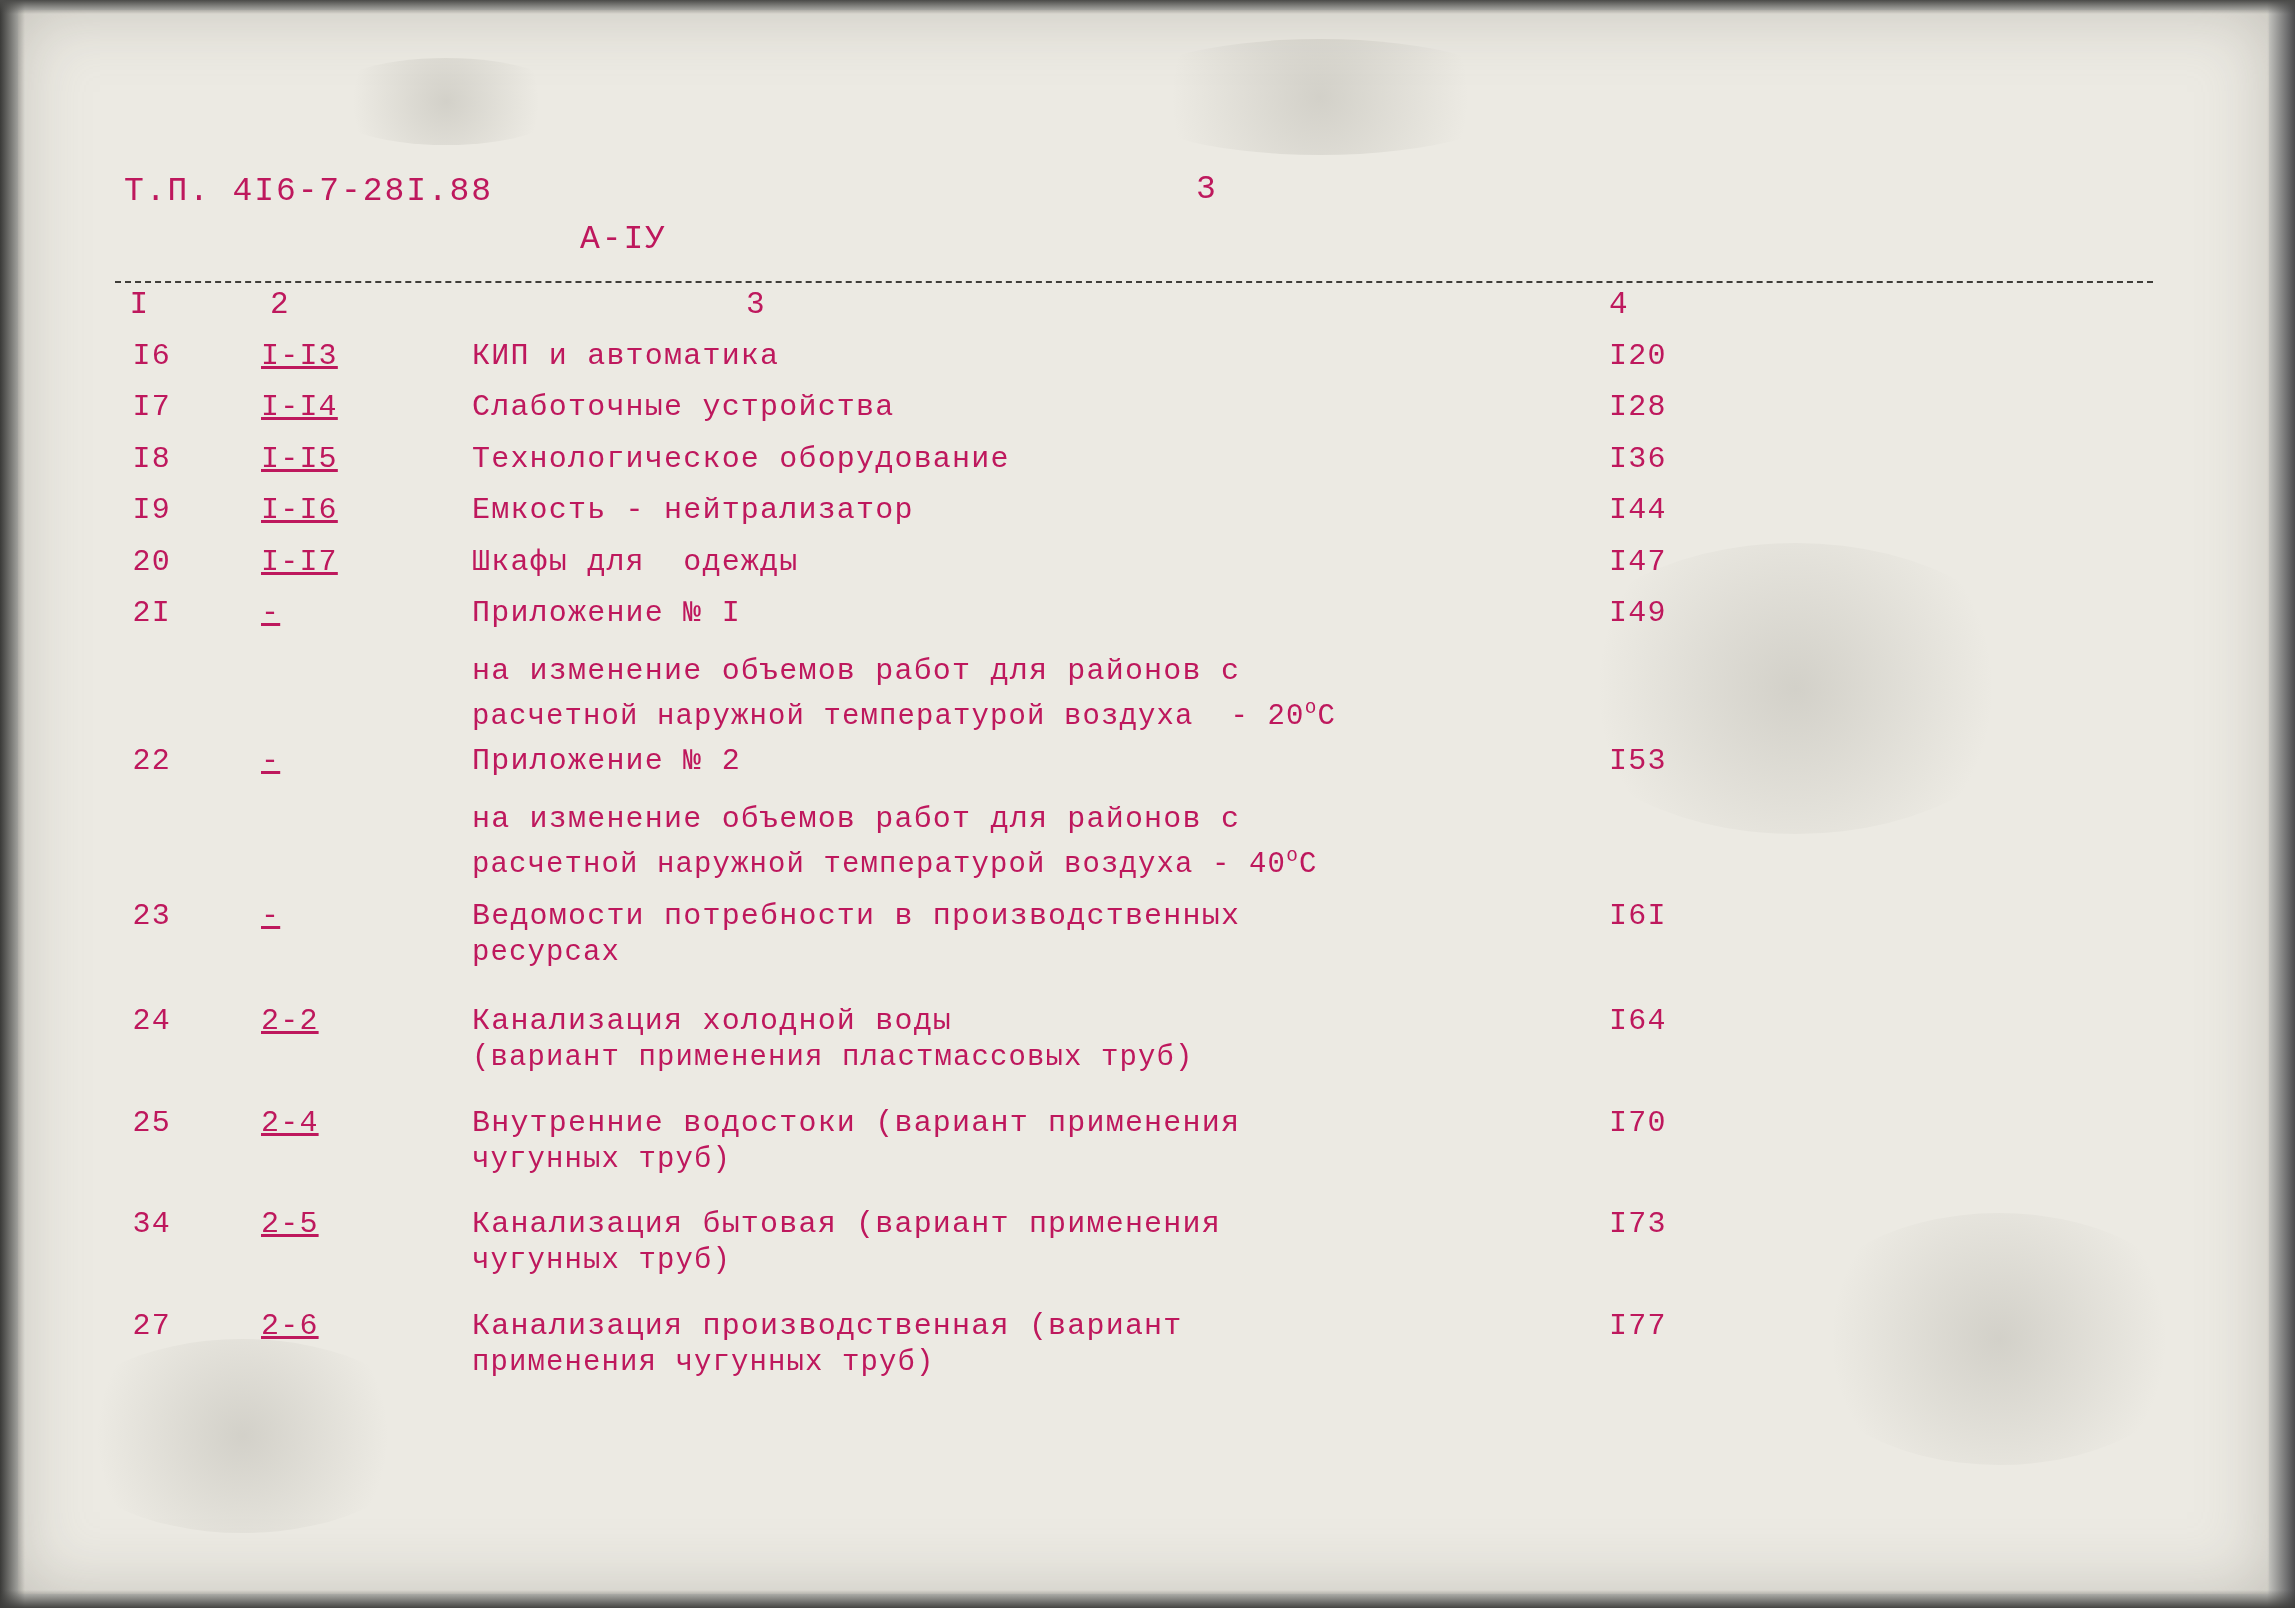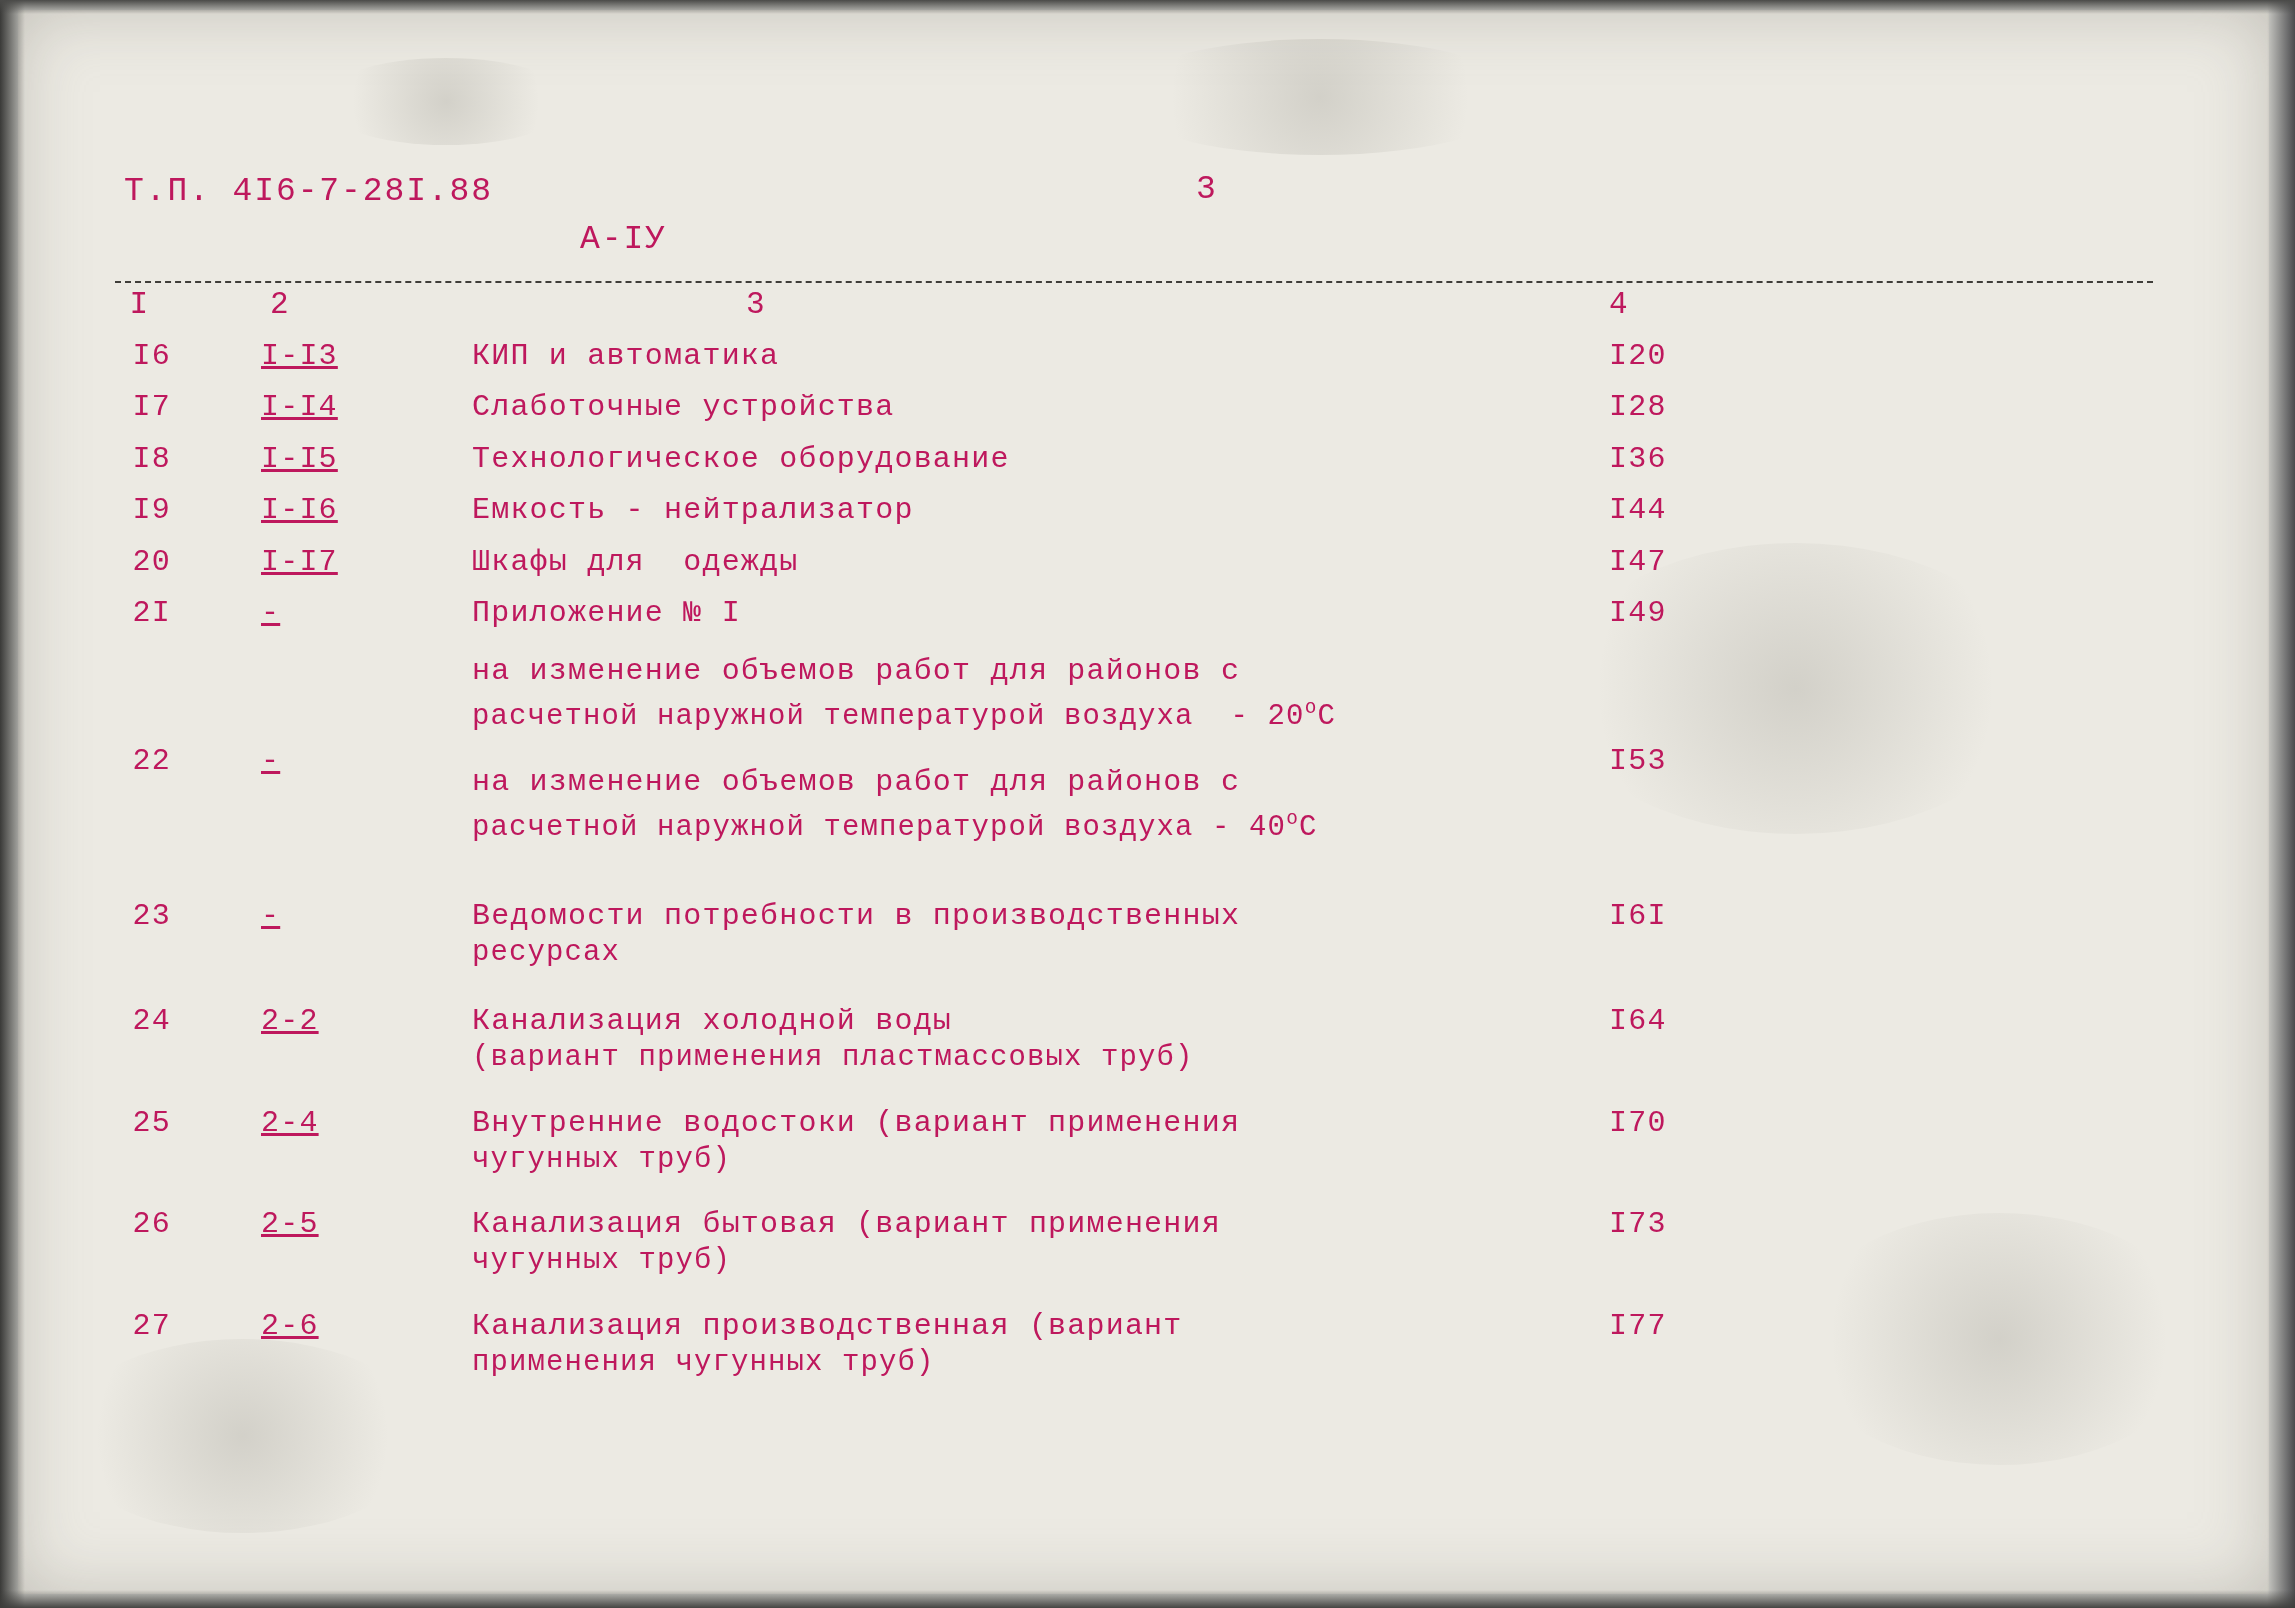--- a/index.html
+++ b/index.html
@@ -217,21 +217,21 @@
         </div>
         <div class="row" style="position: absolute; left: 0px; top: 257px;">
           <div class="cell c-num">2I</div>
           <div class="cell c-sheet">-</div>
           <div class="cell c-name"><span class="line" style="display: block;">Приложение № I</span><span style="display: block; height: 21.3px;"></span><span class="line" style="display: block;">на изменение объемов работ для районов с</span><span class="sub">расчетной наружной температурой воздуха  - 20<sup class="deg">o</sup>C</span></div>
           <div class="cell c-page">I49</div>
         </div>
         <div class="row" style="position: absolute; left: 0px; top: 405px;">
           <div class="cell c-num">22</div>
           <div class="cell c-sheet">-</div>
-          <div class="cell c-name"><span style="display: block; height: 21.3px;"></span><span class="line" style="display: block;">на изменение объемов работ для районов с</span><span class="sub">расчетной наружной температурой воздуха - 40<sup class="deg">o</sup>C</span></div>
+          <div class="cell c-name"><span class="line" style="display: block;">Приложение № 2</span><span style="display: block; height: 21.3px;"></span><span class="line" style="display: block;">на изменение объемов работ для районов с</span><span class="sub">расчетной наружной температурой воздуха - 40<sup class="deg">o</sup>C</span></div>
           <div class="cell c-page">I53</div>
         </div>
         <div class="row" style="position: absolute; left: 0px; top: 560px;">
           <div class="cell c-num">23</div>
           <div class="cell c-sheet">-</div>
           <div class="cell c-name"><span class="line" style="display: block;">Ведомости потребности в производственных</span><span class="sub">ресурсах</span></div>
           <div class="cell c-page">I6I</div>
         </div>
         <div class="row" style="position: absolute; left: 0px; top: 665px;">
           <div class="cell c-num">24</div>
@@ -239,21 +239,21 @@
           <div class="cell c-name"><span class="line" style="display: block;">Канализация холодной воды</span><span class="sub">(вариант применения пластмассовых труб)</span></div>
           <div class="cell c-page">I64</div>
         </div>
         <div class="row" style="position: absolute; left: 0px; top: 767px;">
           <div class="cell c-num">25</div>
           <div class="cell c-sheet">2-4</div>
           <div class="cell c-name"><span class="line" style="display: block;">Внутренние водостоки (вариант применения</span><span class="sub">чугунных труб)</span></div>
           <div class="cell c-page">I70</div>
         </div>
         <div class="row" style="position: absolute; left: 0px; top: 868px;">
-          <div class="cell c-num">26</div>
+          <div class="cell c-num">34</div>
           <div class="cell c-sheet">2-5</div>
           <div class="cell c-name"><span class="line" style="display: block;">Канализация бытовая (вариант применения</span><span class="sub">чугунных труб)</span></div>
           <div class="cell c-page">I73</div>
         </div>
         <div class="row" style="position: absolute; left: 0px; top: 970px;">
           <div class="cell c-num">27</div>
           <div class="cell c-sheet">2-6</div>
           <div class="cell c-name"><span class="line" style="display: block;">Канализация производственная (вариант</span><span class="sub">применения чугунных труб)</span></div>
           <div class="cell c-page">I77</div>
         </div>

